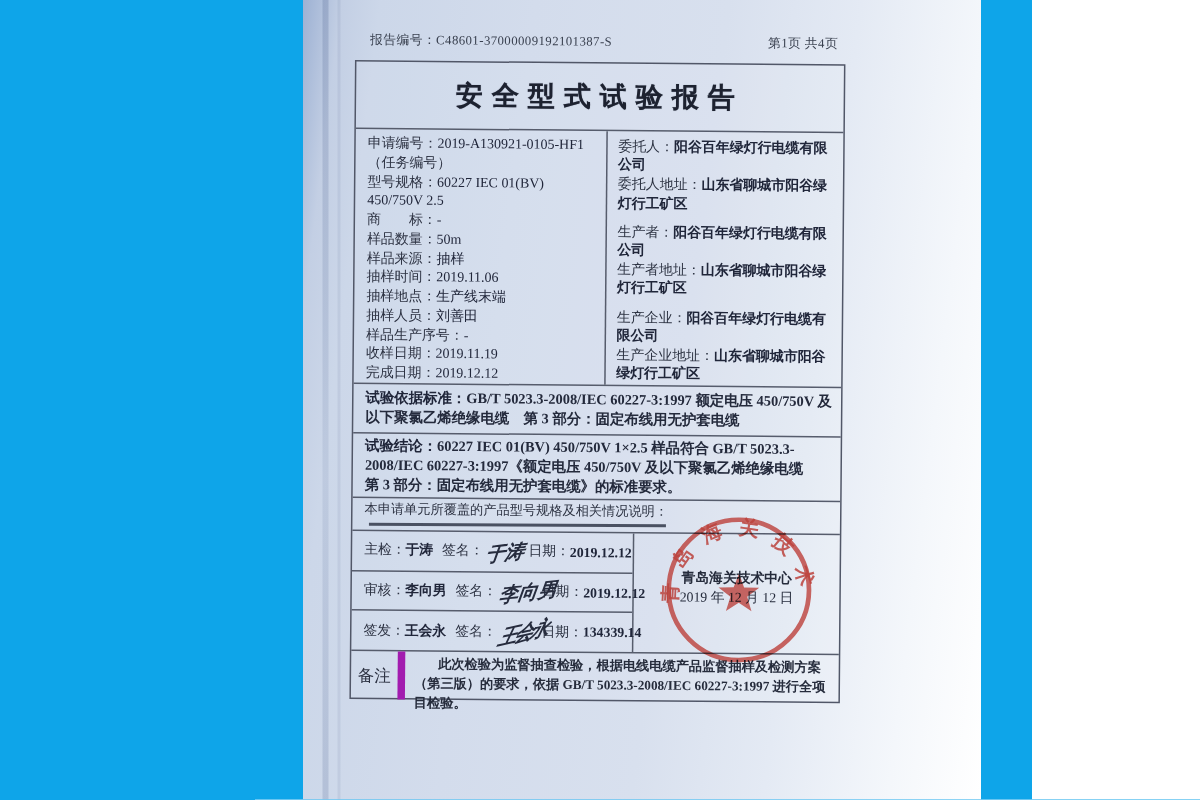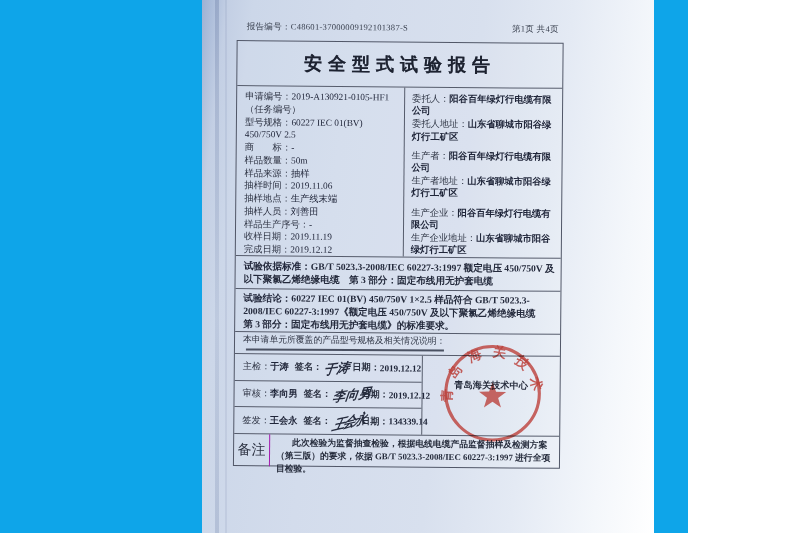--- a/index.html
+++ b/index.html
@@ -51,36 +51,36 @@
     box-shadow:0 2.5px 0 -1px rgba(66,73,92,.75);transform:rotate(-0.2deg);}
 
   .row-sign{height:80px;display:flex;}
   .sign-left{width:188px;border-right:1px solid #565c6c;box-sizing:border-box;
     display:flex;flex-direction:column;}
   .sign-row{flex:1;display:flex;align-items:center;padding:0 3px 0 8px;font-size:9.2px;
     border-bottom:1px solid #565c6c;box-sizing:border-box;white-space:nowrap;}
   .sign-row:last-child{border-bottom:none;}
   .s-role{color:#2c3242;font-family:Liberation Mono, monospace;}
   .s-name{font-weight:bold;margin-right:6px;color:#20263a;}
-  .s-lbl{color:#2c3242;font-weight:bold;}
+  .s-lbl{color:#2c3242;}
   .s-script{font-size:13px;font-weight:bold;font-style:italic;color:#262c3e;
     display:inline-block;transform:rotate(-7deg) skewX(-14deg);margin:0 3px -3px 1px;min-width:26px;}
   .s-script.scribble{transform:rotate(-13deg) skewX(-28deg);letter-spacing:-2px;}
   .s-date{font-weight:bold;color:#20263a;}
 
   .sign-right{flex:1;position:relative;text-align:center;font-size:9.2px;color:#262c3c;
     padding-top:23px;line-height:12.5px;}
   .org-line{font-weight:bold;}
 
   .stamp{position:absolute;left:206px;top:335px;width:110px;height:112px;
     mix-blend-mode:multiply;opacity:.92;pointer-events:none;}
 
   .row-remark{display:flex;height:32px;border-bottom:none;}
-  .remark-label{width:36px;border-right:1px solid #a21caf;box-sizing:border-box;
-    display:flex;align-items:center;justify-content:center;font-size:14px;color:#2c3242;}
+  .remark-label{width:36px;border-right:5px solid #a21caf;box-sizing:border-box;
+    display:flex;align-items:center;justify-content:center;font-size:11px;color:#2c3242;}
   .remark-text{flex:1;padding:2px 5px 0 6px;font-size:8.8px;line-height:12.8px;
     color:#262c3c;text-indent:16px;font-weight:bold;}
 </style>
 </head>
 <body>
 
 <div class="canvas">
   <div class="photo-area"></div>
 
   <div class="doc">
@@ -156,20 +156,21 @@
             <span class="s-role">签发：</span>
               <span class="s-name">王会永</span>
               <span class="s-lbl">签名：</span>
               <span class="s-script scribble">王会永</span>
               <span class="s-lbl">日期：</span>
               <span class="s-date">134339.14</span>
           </div>
         </div>
         <div class="sign-right">
           <div class="org-line">青岛海关技术中心</div>
+          <div>2019 年 12 月 12 日</div>
         </div>
       </div>
 
       <div class="trow row-remark">
         <div class="remark-label">备注</div>
         <div class="remark-text">此次检验为监督抽查检验，根据电线电缆产品监督抽样及检测方案（第三版）的要求，依据 GB/T 5023.3-2008/IEC 60227-3:1997 进行全项目检验。</div>
       </div>
 
     </div>
 

